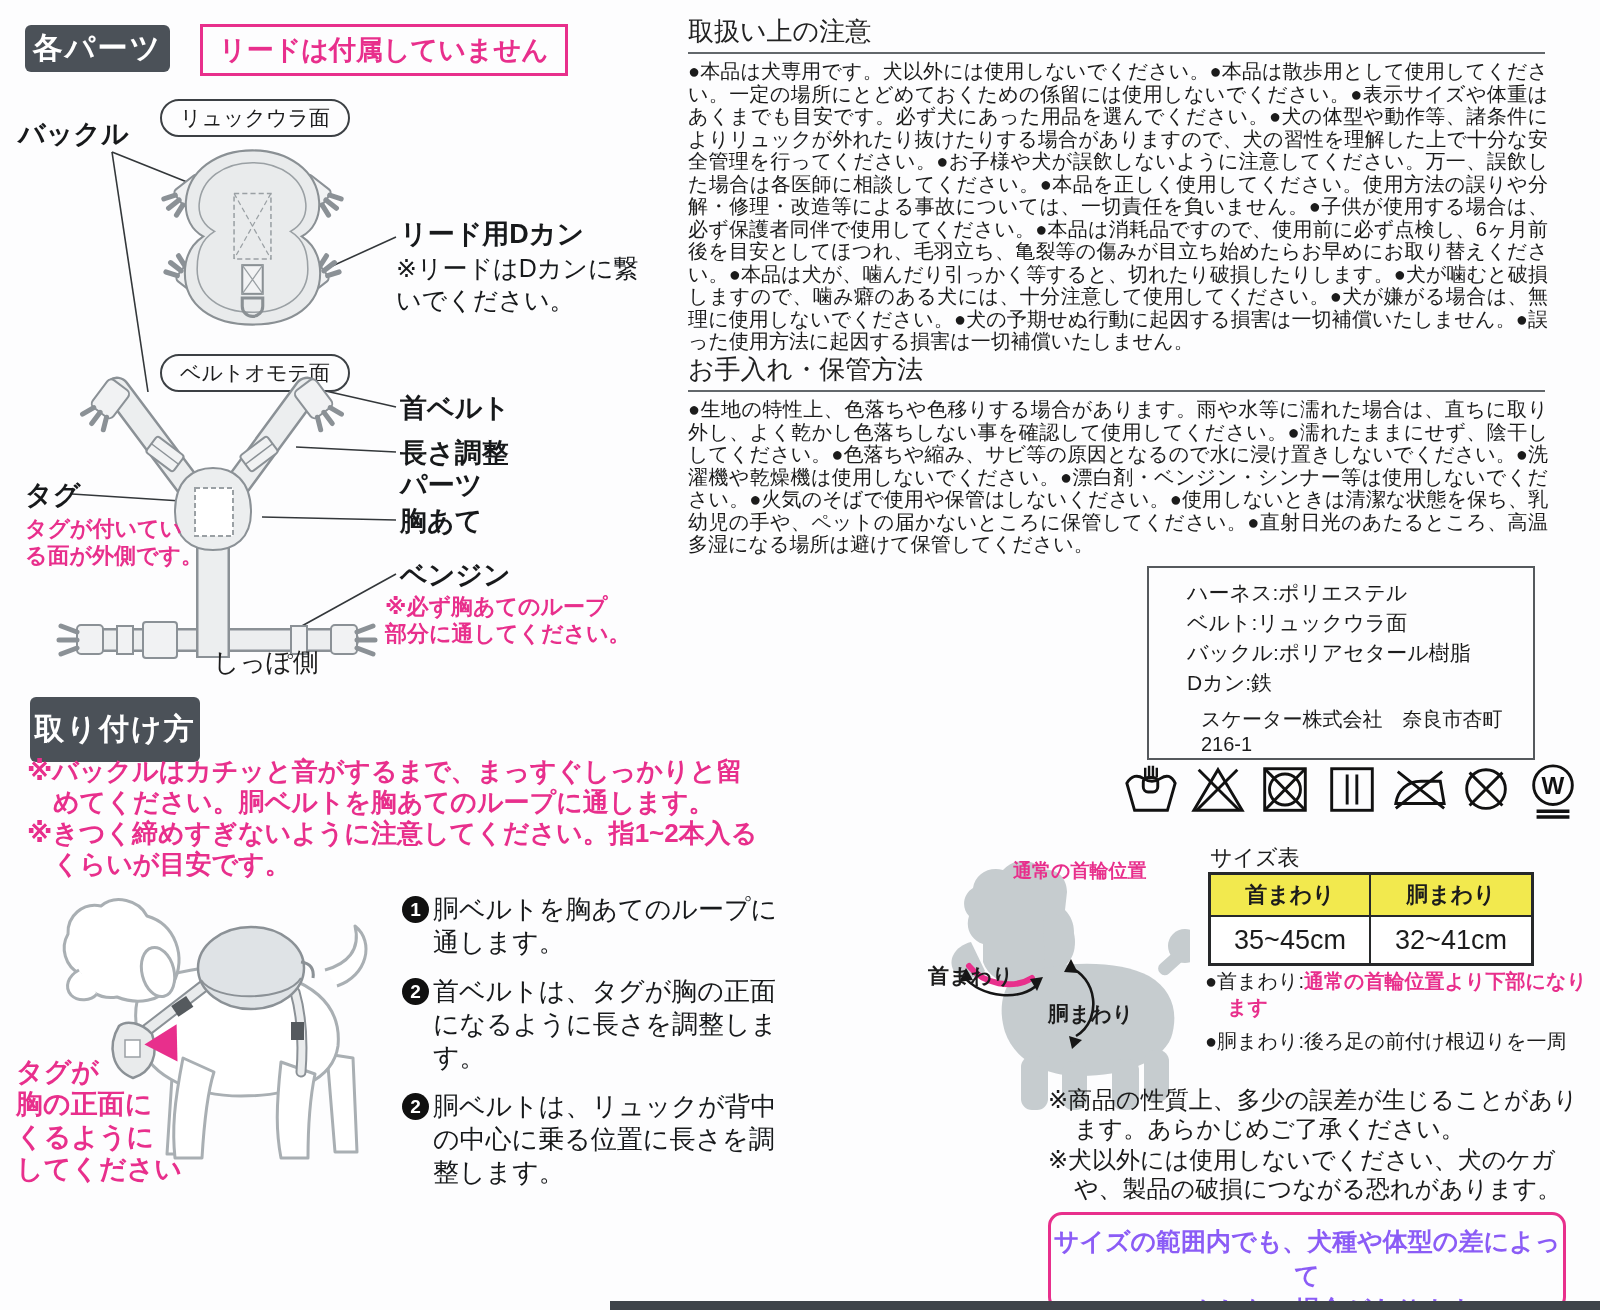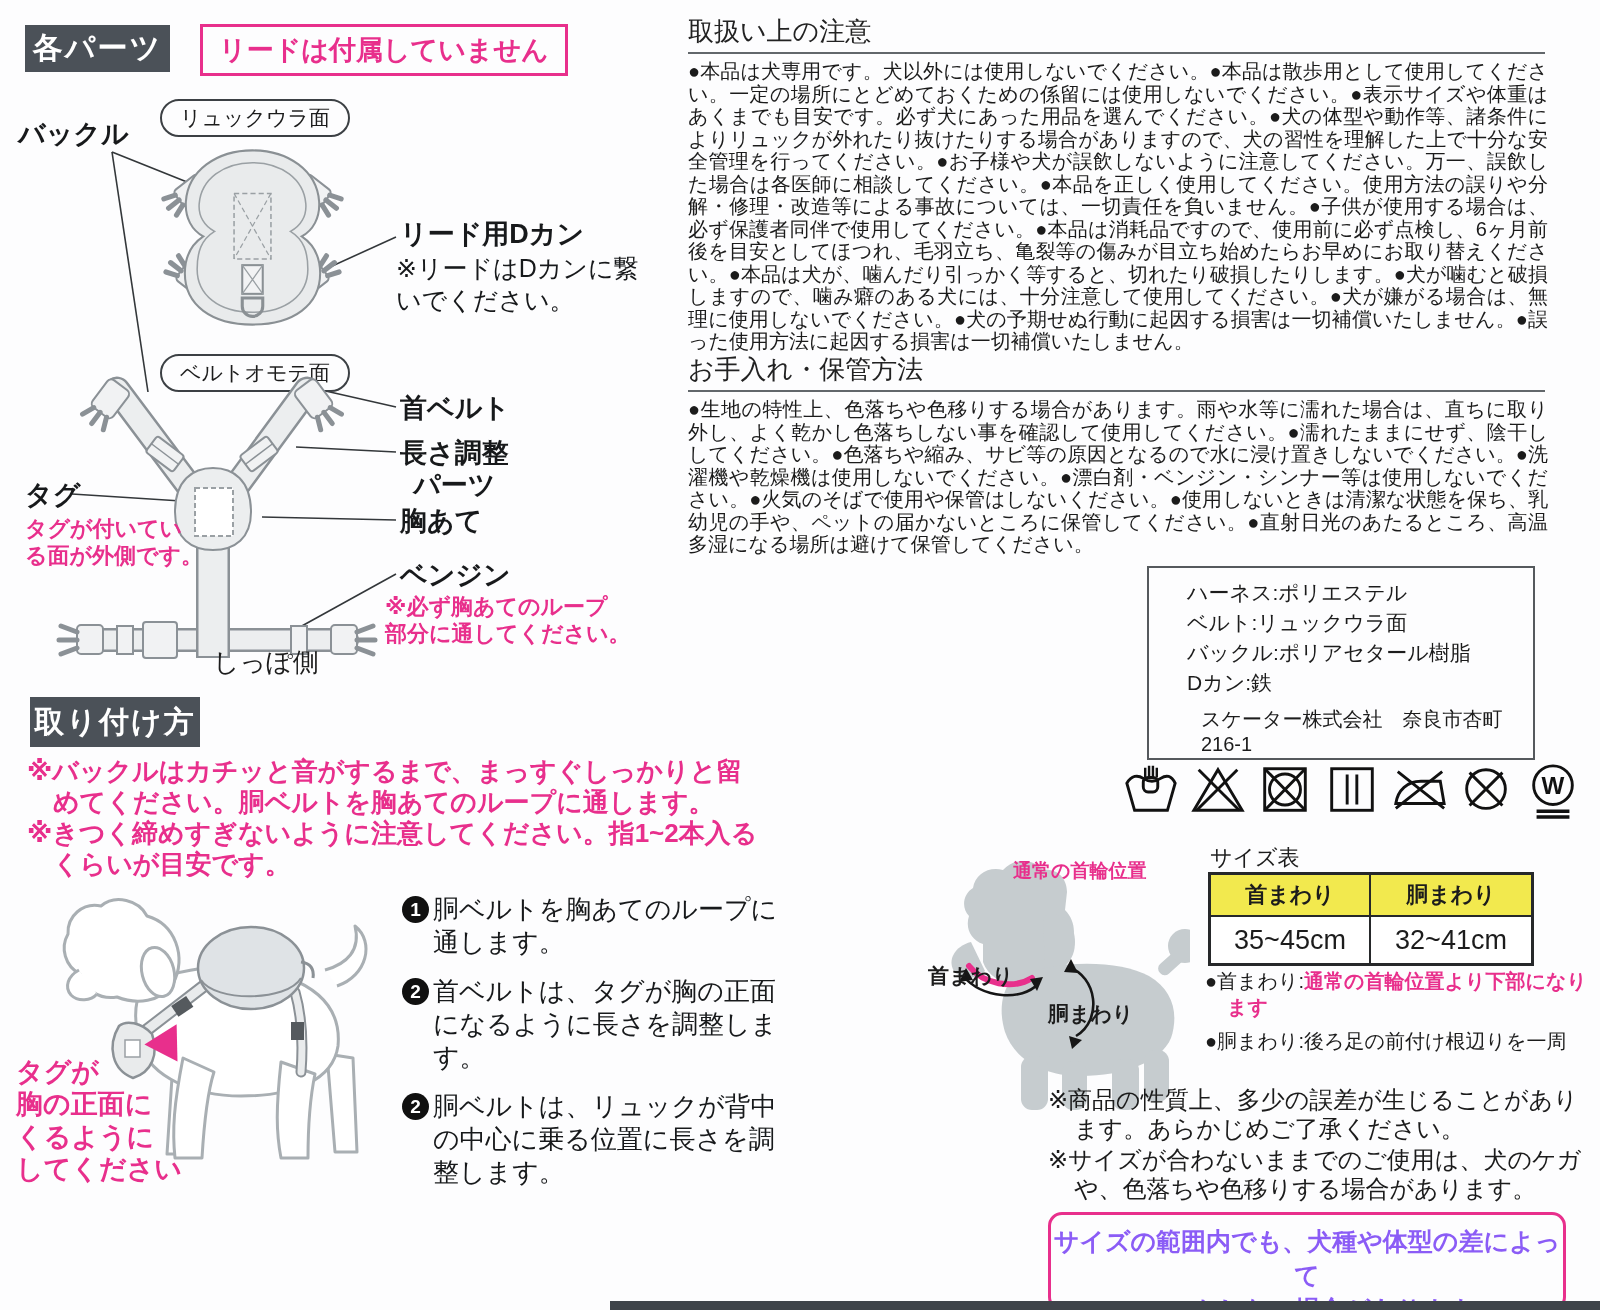--- a/index.html
+++ b/index.html
@@ -2,21 +2,21 @@
 <html><head>
 <meta charset="utf-8">
 <style>
   html,body{margin:0;padding:0;background:#e9e9e9;}
   #sheet{
     position:relative;width:1600px;height:1310px;margin:0 auto;
     background:#fdfdfe;overflow:hidden;
     font-family:"Liberation Sans","DejaVu Sans",sans-serif;color:#1c1c1c;
   }
   .abs{position:absolute;}
-  .darkbox{background:#4b5158;color:#fff;font-weight:bold;display:flex;align-items:center;justify-content:center;letter-spacing:2px;}
+  .darkbox{background:#4b5158;color:#fff;font-weight:bold;display:flex;align-items:center;justify-content:center;letter-spacing:2px;border-radius:6px;}
   .pinkbox{border:3px solid #e82f8c;color:#e82f8c;font-weight:bold;display:flex;align-items:center;padding:0 16px;}
   .pill{border:2px solid #3c4044;border-radius:22px;padding:3px 18px;font-size:21px;background:#fdfdfe;}
   .lbl{font-size:27px;font-weight:bold;color:#17191b;}
   .lbl-s{font-size:25px;color:#17191b;}
   .pink{color:#e82f8c;}
   .pinknote{color:#e82f8c;font-weight:bold;font-size:22px;line-height:1.22;}
   .pre{white-space:pre-line;}
   .sec-title{font-size:26px;color:#222;}
   .hr{background:#62676b;height:2px;}
   .body-text{font-size:20px;line-height:22.5px;text-align:justify;color:#1b1b1b;}
@@ -129,32 +129,32 @@
     <rect x="306" y="265" width="26" height="29" rx="4" fill="#f1f2f3" stroke="#8b9196" stroke-width="2"></rect>
     <path d="M332,272 l16,-6 M332,280 h18 M332,288 l16,6" stroke="#8b9196" stroke-width="5" stroke-linecap="round" fill="none"></path>
     <rect x="118" y="262" width="34" height="36" rx="3" fill="#f1f2f3" stroke="#8b9196" stroke-width="2"></rect>
     <rect x="92" y="266" width="16" height="28" fill="#f1f2f3" stroke="#8b9196" stroke-width="2"></rect>
     <rect x="266" y="266" width="16" height="28" fill="#f1f2f3" stroke="#8b9196" stroke-width="2"></rect>
     <path d="M150,152 C150,120 168,108 188,108 C208,108 226,120 226,152 C226,178 210,190 188,190 C166,190 150,178 150,152 Z" fill="#eceeef" stroke="#8b9196" stroke-width="2"></path>
     <rect x="170" y="128" width="38" height="48" fill="#ffffff" stroke="#9aa0a4" stroke-width="2" stroke-dasharray="5,3"></rect>
   </svg>
 
   <div class="abs lbl" style="left:400px;top:390px;">首ベルト</div>
-  <div class="abs lbl pre" style="left:400px;top:437px;line-height:1.2;text-align:center;">長さ調整
+  <div class="abs lbl pre" style="left:400px;top:437px;line-height:1.2;">長さ調整
 パーツ</div>
   <div class="abs lbl" style="left:25px;top:477px;">タグ</div>
   <div class="abs pinknote pre" style="left:25px;top:516px;">タグが付いてい
 る面が外側です。</div>
   <div class="abs lbl" style="left:400px;top:503px;">胸あて</div>
   <div class="abs lbl" style="left:400px;top:557px;">ベンジン</div>
   <div class="abs pinknote pre" style="left:385px;top:594px;">※必ず胸あてのループ
 部分に通してください。</div>
   <div class="abs" style="left:213px;top:645px;font-size:26px;">しっぽ側</div>
 
-  <div class="abs darkbox" style="left:30px;top:697px;width:170px;height:50px;font-size:30px;">取り付け方</div>
+  <div class="abs darkbox" style="left:30px;top:697px;width:170px;height:65px;font-size:30px;">取り付け方</div>
   <div class="abs pinknote hang" style="left:27px;top:756px;width:710px;font-size:26px;line-height:31px;">※バックルはカチッと音がするまで、まっすぐしっかりと留めてください。胴ベルトを胸あてのループに通します。</div>
   <div class="abs pinknote hang" style="left:27px;top:818px;width:710px;font-size:26px;line-height:31px;">※きつく締めすぎないように注意してください。指1~2本入るくらいが目安です。</div>
 
   <svg class="abs" style="left:55px;top:862px;" width="350" height="330" viewBox="0 0 350 330">
     <g fill="#ffffff" stroke="#a9afb3" stroke-width="3" stroke-linejoin="round">
       <path d="M282,124 C312,114 320,80 300,64 C306,88 292,102 270,108"></path>
       <path d="M272,192 L280,290 H302 L298,196 Z"></path>
       <path d="M118,200 L112,292 H134 L140,206 Z"></path>
       <path d="M86,128 C120,102 192,98 234,116 C270,130 286,152 283,184 C278,218 240,234 186,234 C140,234 96,216 85,182 C79,160 79,142 86,128 Z"></path>
       <path d="M128,196 C119,242 117,268 120,296 H147 C149,262 152,232 159,210 Z"></path>
@@ -288,21 +288,21 @@
     <div class="cell val">35~45cm</div>
     <div class="cell val">32~41cm</div>
   </div>
 
   <div class="abs hang" style="left:1205px;top:968px;width:372px;font-size:20px;line-height:26px;padding-left:22px;text-indent:-22px;">
     <span>●首まわり:</span><span class="pink" style="font-weight:bold;">通常の首輪位置より下部になります</span>
   </div>
   <div class="abs" style="left:1205px;top:1028px;width:390px;font-size:20px;">●胴まわり:後ろ足の前付け根辺りを一周</div>
 
   <div class="abs footnote hang" style="left:1048px;top:1085px;width:515px;">※商品の性質上、多少の誤差が生じることがあります。あらかじめご了承ください。</div>
-  <div class="abs footnote hang" style="left:1048px;top:1145px;width:515px;">※サイズが合わないままでのご使用は、犬のケガや、色落ちや色移りする場合があります。</div>
+  <div class="abs footnote hang" style="left:1048px;top:1145px;width:515px;">※犬以外には使用しないでください、犬のケガや、製品の破損につながる恐れがあります。</div>
 
   <div class="abs fitbox" style="left:1048px;top:1212px;width:512px;height:84px;">
     <div>サイズの範囲内でも、犬種や体型の差によって</div>
     <div>フィットしない場合があります。</div>
   </div>
 
   <div class="abs" style="left:610px;top:1301px;width:990px;height:9px;background:#3f444a;"></div>
 </div>
 
 </body></html>

